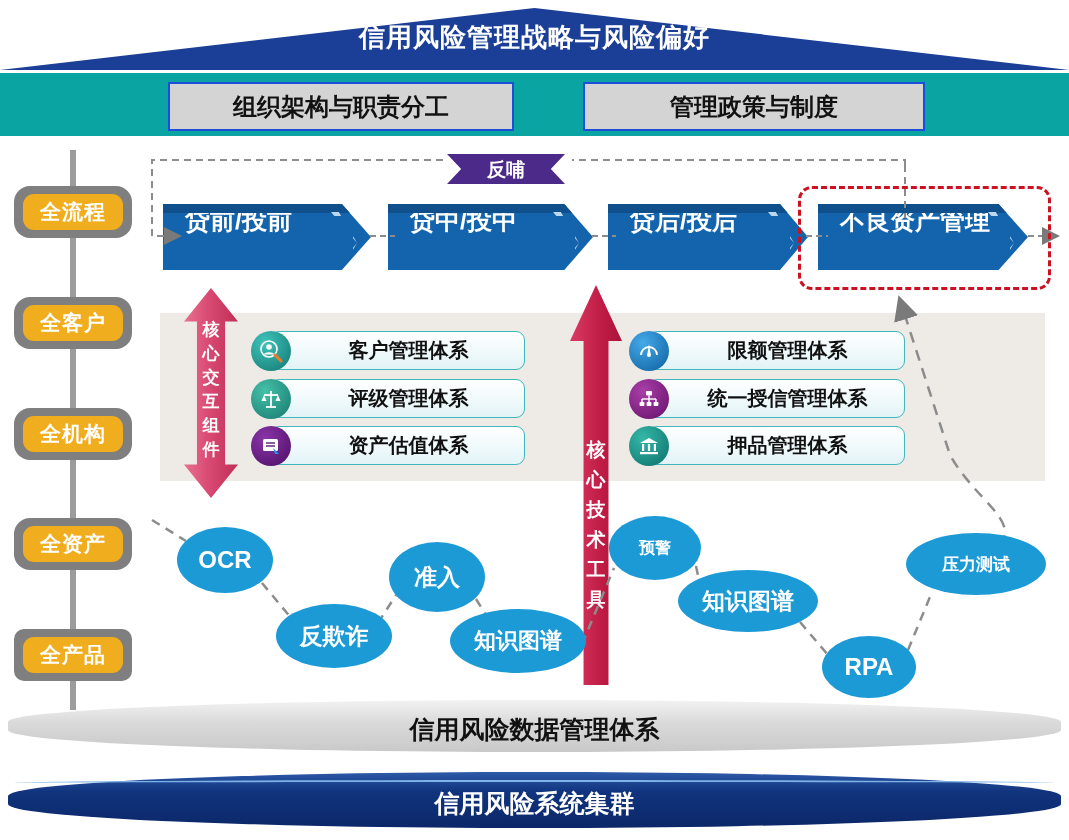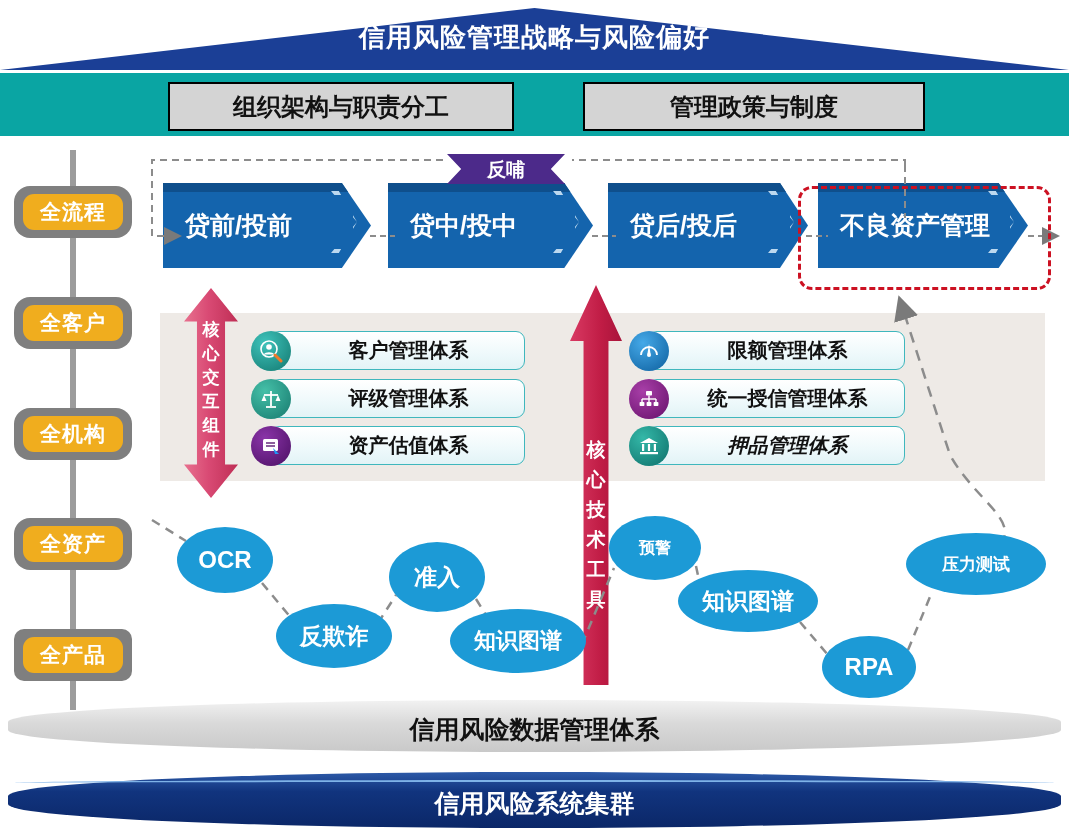--- a/index.html
+++ b/index.html
@@ -13,21 +13,21 @@
       background:#1b3f96;
       clip-path:polygon(0% 100%, 50% 0%, 100% 100%);}
   .roof-text{position:absolute;left:0;top:20px;width:1069px;text-align:center;
       color:#ffffff;font-size:26px;font-weight:bold;letter-spacing:1px;
       z-index:3;}
 
   
   .teal-band{position:absolute;left:0;top:73px;width:1069px;height:63px;
       background:#0aa5a3;}
   .gbox{position:absolute;top:82px;height:45px;background:#d4d4d4;
-      border:2px solid #000000;display:flex;align-items:center;
+      border:2px solid #1d4ed8;display:flex;align-items:center;
       justify-content:center;color:#111111;font-size:24px;font-weight:bold;}
   .gbox-1{left:168px;width:342px;}
   .gbox-2{left:583px;width:338px;}
 
   
   .spine{position:absolute;left:70px;top:150px;width:6px;height:560px;
       background:#9c9c9c;}
   .pill{position:absolute;left:14px;width:118px;height:52px;
       background:#7f7f7f;border-radius:16px;display:flex;
       align-items:center;justify-content:center;z-index:4;text-align:right;}
@@ -38,23 +38,23 @@
   .p4{top:518px;} .p5{top:629px;border-radius:10px;}
 
   
   .fb-banner{position:absolute;left:447px;top:154px;width:118px;height:30px;
       background:#4c2a8a;z-index:5;
       clip-path:polygon(0% 0%, 100% 0%, 88% 50%, 100% 100%, 0% 100%, 12% 50%);}
   .fb-label{position:absolute;left:447px;top:157px;width:118px;text-align:center;
       color:#ffffff;font-size:19px;font-weight:bold;z-index:6;}
 
   
-  .chev{position:absolute;top:183px;height:85px;background:#1464ad;
+  .chev{position:absolute;top:204px;height:66px;background:#1464ad;
       clip-path:polygon(0% 0%, 86% 0%, 100% 50%, 86% 100%, 0% 100%, 0% 0%);
-      display:flex;align-items:center;}
+      display:flex;}
   .chev .ctxt{color:#ffffff;font-size:25px;font-weight:bold;
       padding-left:22px;white-space:nowrap;}
   .chev .notch{position:absolute;right:14px;top:8px;width:22px;height:54px;
       border-right:4px solid #bcd8ef;border-top:4px solid #bcd8ef;
       border-bottom:4px solid #bcd8ef;
       clip-path:polygon(0% 0%, 100% 50%, 0% 100%, 30% 100%, 100% 50%, 30% 0%);}
   .chev .hl{position:absolute;left:0;top:0;width:100%;height:9px;
       background:#0f4f8c;}
   .c1{left:163px;width:208px;}
   .c2{left:388px;width:205px;}
@@ -88,21 +88,21 @@
       display:flex;align-items:center;}
   .comp .clabel{width:100%;text-align:center;color:#111111;font-size:20px;
       font-weight:bold;padding-left:22px;box-sizing:border-box;}
   .cicon{position:absolute;left:-20px;top:-1px;width:40px;height:40px;
       border-radius:50%;display:flex;align-items:center;justify-content:center;
       color:#ffffff;font-size:19px;z-index:3;}
 
   .lc{left:270px;width:253px;}
   .lc1{top:331px;} .lc2{top:379px;} .lc3{top:426px;}
   .rc{left:648px;width:255px;}
-  .rc1{top:331px;} .rc2{top:379px;} .rc3{top:426px;font-style:italic;}
+  .rc1{top:331px;} .rc2{top:379px;} .rc3{top:426px;}
 
   
   .ell{position:absolute;background:#1c9ad6;border-radius:50%;
       display:flex;align-items:center;justify-content:center;
       color:#ffffff;font-weight:bold;z-index:5;}
 
   
   .dbar{position:absolute;left:8px;top:700px;width:1053px;height:52px;
       background:linear-gradient(180deg,#f2f2f2 0%,#d9d9d9 45%,#c9c9c9 100%);
       border-radius:50%/22px;display:flex;align-items:center;

